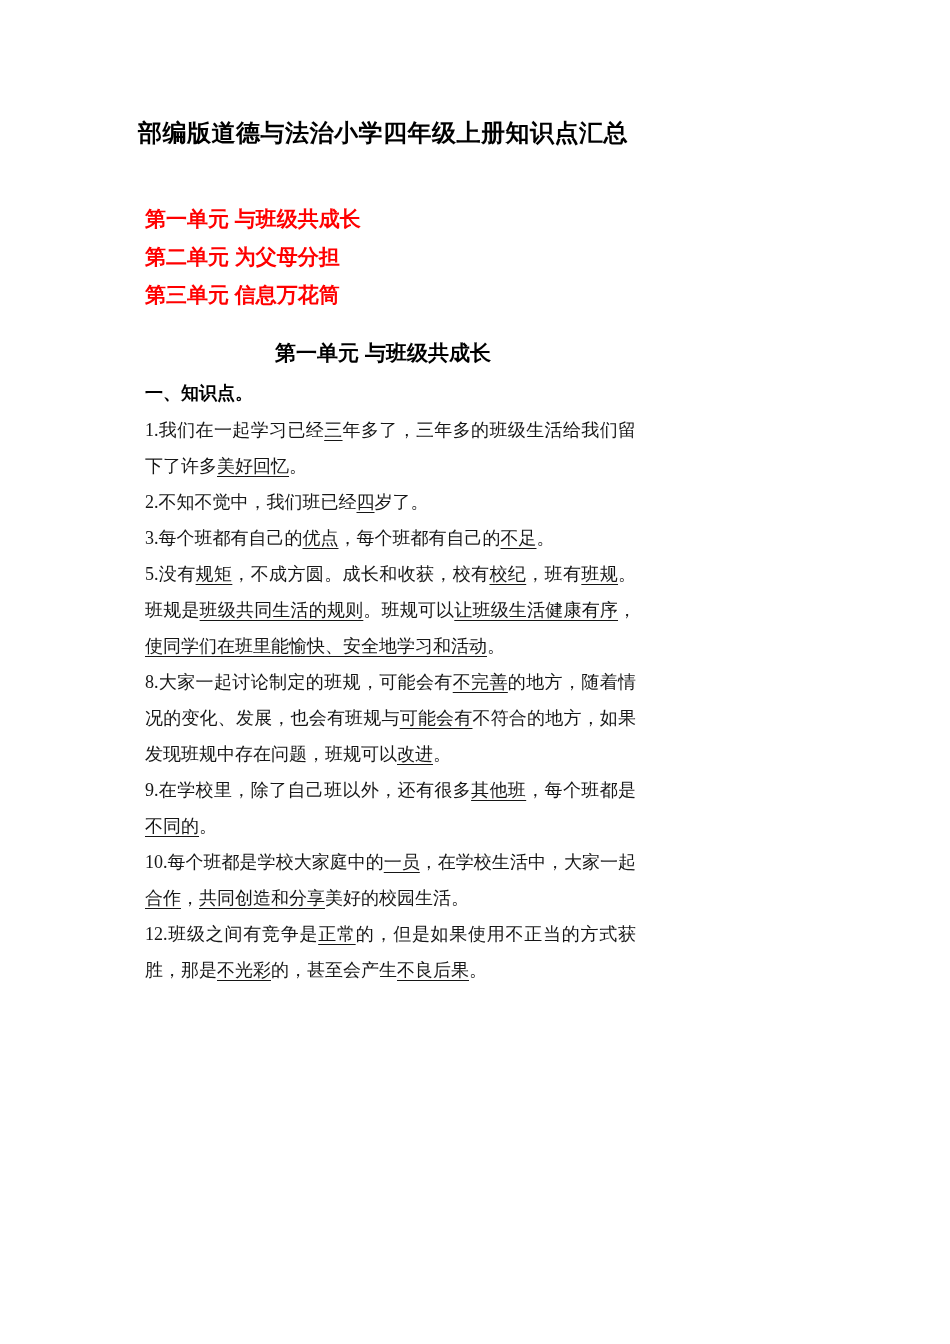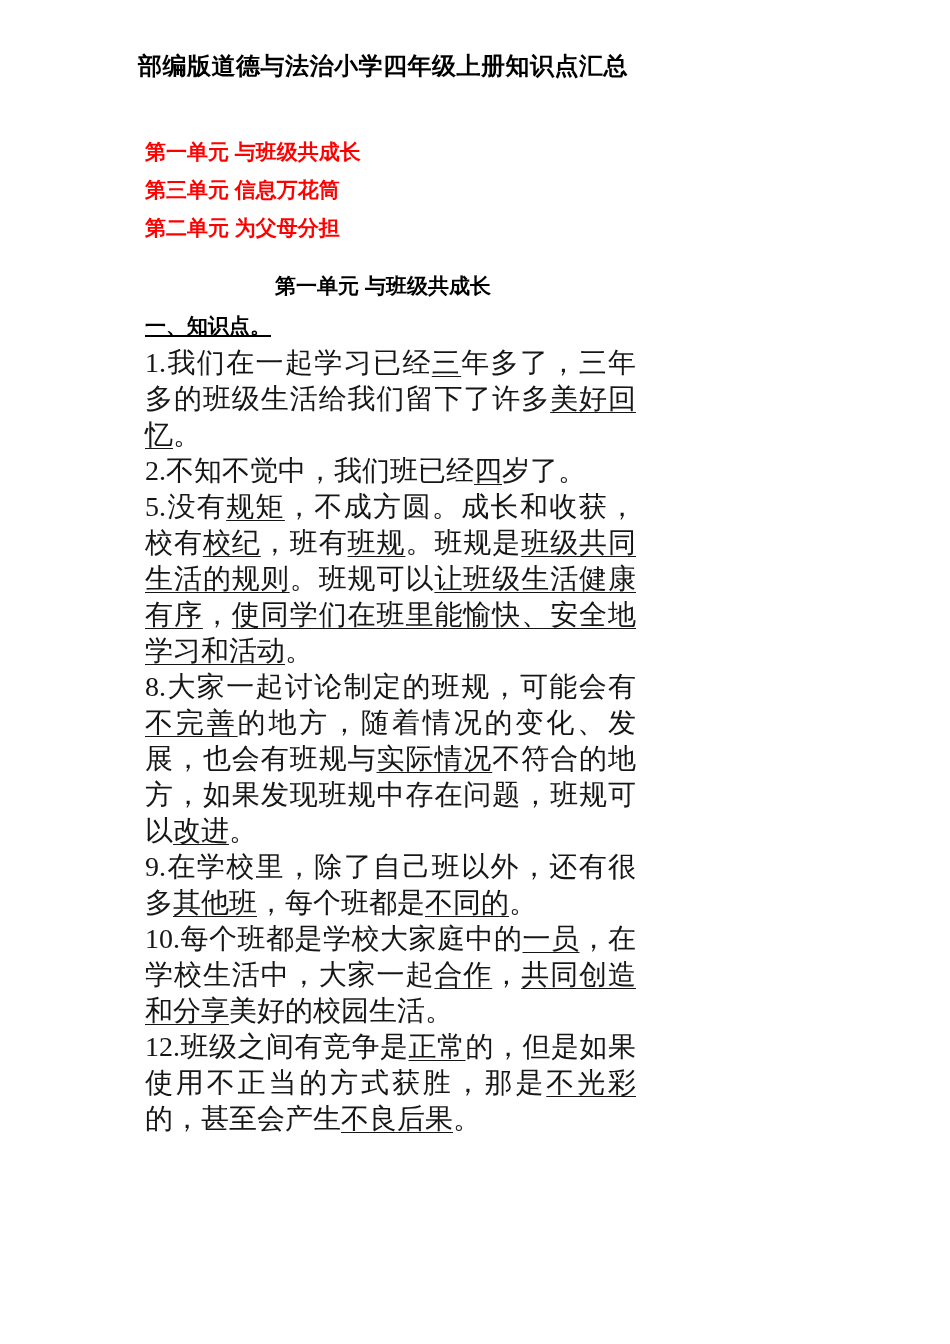--- a/index.html
+++ b/index.html
@@ -8,21 +8,21 @@
   body {
     width: 950px;
     height: 1344px;
     color: var(--ink);
     font-family: "Liberation Serif", serif;
     overflow: hidden;
   }
   .page {
     width: 766px;
     height: 1344px;
-    padding-top: 51px;
+    padding-top: 118px;
     background: #ffffff;
   }
   .doc-title {
     margin: 0;
     font-family: "Liberation Sans", sans-serif;
     font-weight: bold;
     font-size: 24px;
     line-height: 30px;
     text-align: center;
     color: #000000;
@@ -44,28 +44,27 @@
     font-weight: bold;
     font-size: 21px;
     line-height: 38px;
     text-align: center;
     color: #000000;
   }
   .subheading {
     margin: 2px 130px 0 145px;
     font-family: "Liberation Sans", sans-serif;
     font-weight: bold;
-    font-size: 21px;
+    font-size: 18px;
     line-height: 38px;
     color: #000000;
-    text-decoration: underline;
   }
   .points {
     margin: 0 130px 0 145px;
-    font-size: 28px;
+    font-size: 18px;
     line-height: 36px;
   }
   .points p.point {
     margin: 0;
     text-align: justify;
     text-justify: inter-ideograph;
     text-align-last: left;
   }
   .points .u {
     text-decoration: underline;
@@ -76,31 +75,32 @@
 </style>
 </head>
 <body>
 
 <div class="page">
 
   <h1 class="doc-title">部编版道德与法治小学四年级上册知识点汇总</h1>
 
   <nav class="toc">
     <div class="toc-item">第一单元 与班级共成长</div>
+    <div class="toc-item">第二单元 为父母分担</div>
     <div class="toc-item">第三单元 信息万花筒</div>
-    <div class="toc-item">第二单元 为父母分担</div>
   </nav>
 
   <h2 class="section-heading">第一单元 与班级共成长</h2>
 
   <h3 class="subheading">一、知识点。</h3>
 
   <div class="points" id="points">
       <p class="point"><span>1.我们在一起学习已经</span><span class="u">三</span><span>年多了，三年多的班级生活给我们留下了许多</span><span class="u">美好回忆</span><span>。</span></p>
       <p class="point"><span>2.不知不觉中，我们班已经</span><span class="u">四</span><span>岁了。</span></p>
+      <p class="point"><span>3.每个班都有自己的</span><span class="u">优点</span><span>，每个班都有自己的</span><span class="u">不足</span><span>。</span></p>
       <p class="point"><span>5.没有</span><span class="u">规矩</span><span>，不成方圆。成长和收获，校有</span><span class="u">校纪</span><span>，班有</span><span class="u">班规</span><span>。班规是</span><span class="u">班级共同生活的规则</span><span>。班规可以</span><span class="u">让班级生活健康有序</span><span>，</span><span class="u">使同学们在班里能愉快、安全地学习和活动</span><span>。</span></p>
-      <p class="point"><span>8.大家一起讨论制定的班规，可能会有</span><span class="u">不完善</span><span>的地方，随着情况的变化、发展，也会有班规与</span><span class="u">实际情况</span><span>不符合的地方，如果发现班规中存在问题，班规可以</span><span class="u">改进</span><span>。</span></p>
+      <p class="point"><span>8.大家一起讨论制定的班规，可能会有</span><span class="u">不完善</span><span>的地方，随着情况的变化、发展，也会有班规与</span><span class="u">可能会有</span><span>不符合的地方，如果发现班规中存在问题，班规可以</span><span class="u">改进</span><span>。</span></p>
       <p class="point"><span>9.在学校里，除了自己班以外，还有很多</span><span class="u">其他班</span><span>，每个班都是</span><span class="u">不同的</span><span>。</span></p>
       <p class="point"><span>10.每个班都是学校大家庭中的</span><span class="u">一员</span><span>，在学校生活中，大家一起</span><span class="u">合作</span><span>，</span><span class="u">共同创造和分享</span><span>美好的校园生活。</span></p>
       <p class="point"><span>12.班级之间有竞争是</span><span class="u">正常</span><span>的，但是如果使用不正当的方式获胜，那是</span><span class="u">不光彩</span><span>的，甚至会产生</span><span class="u">不良后果</span><span>。</span></p>
     </div>
 
 </div>
 
 </body></html>

